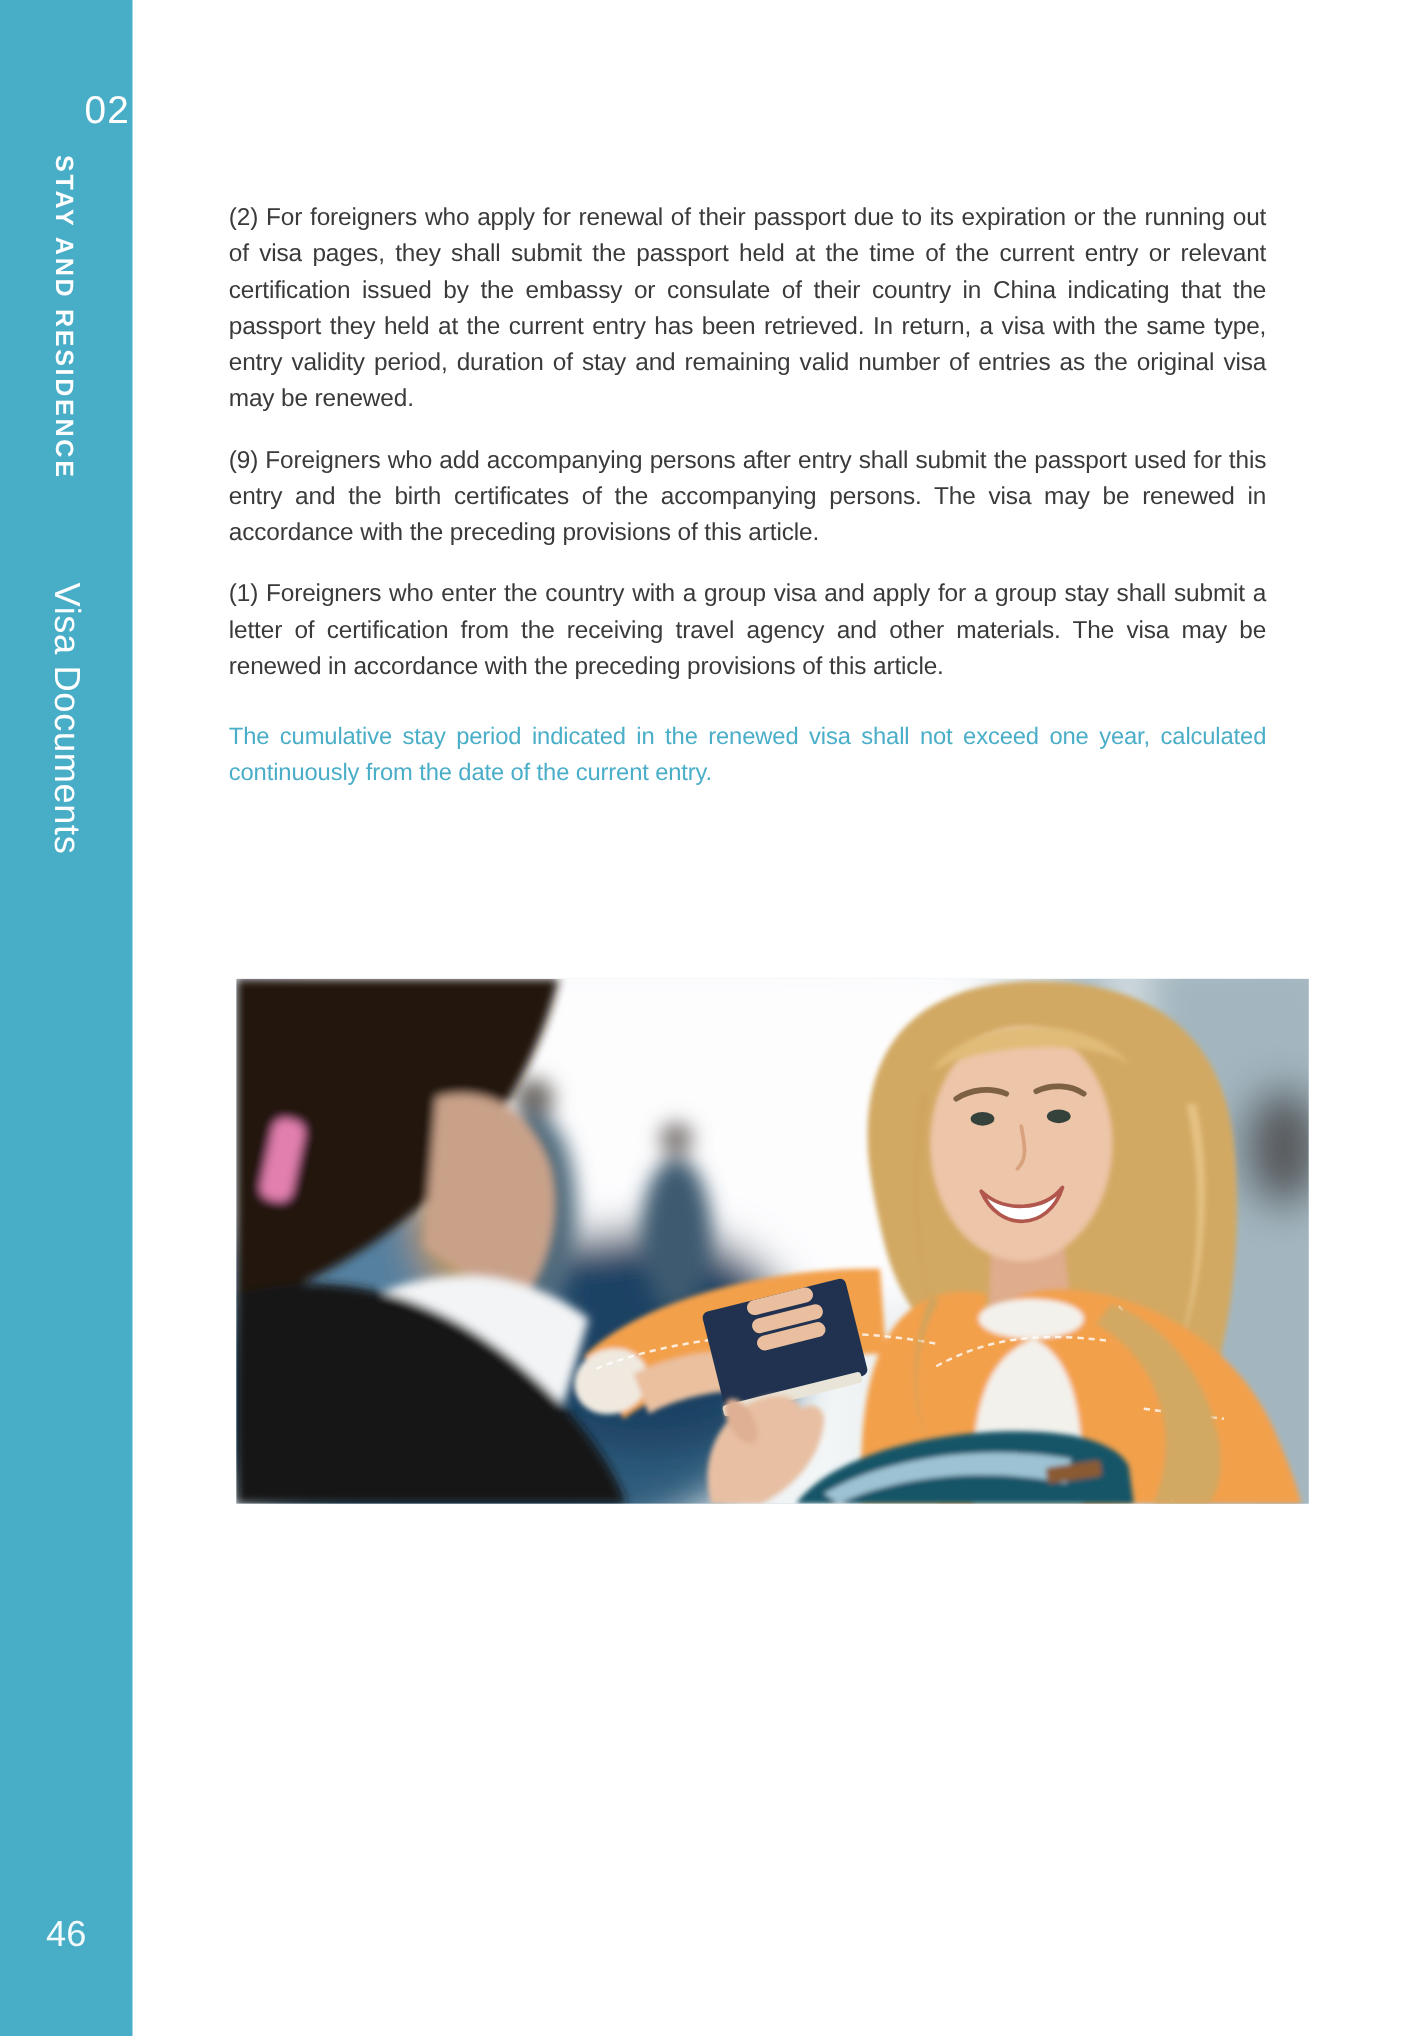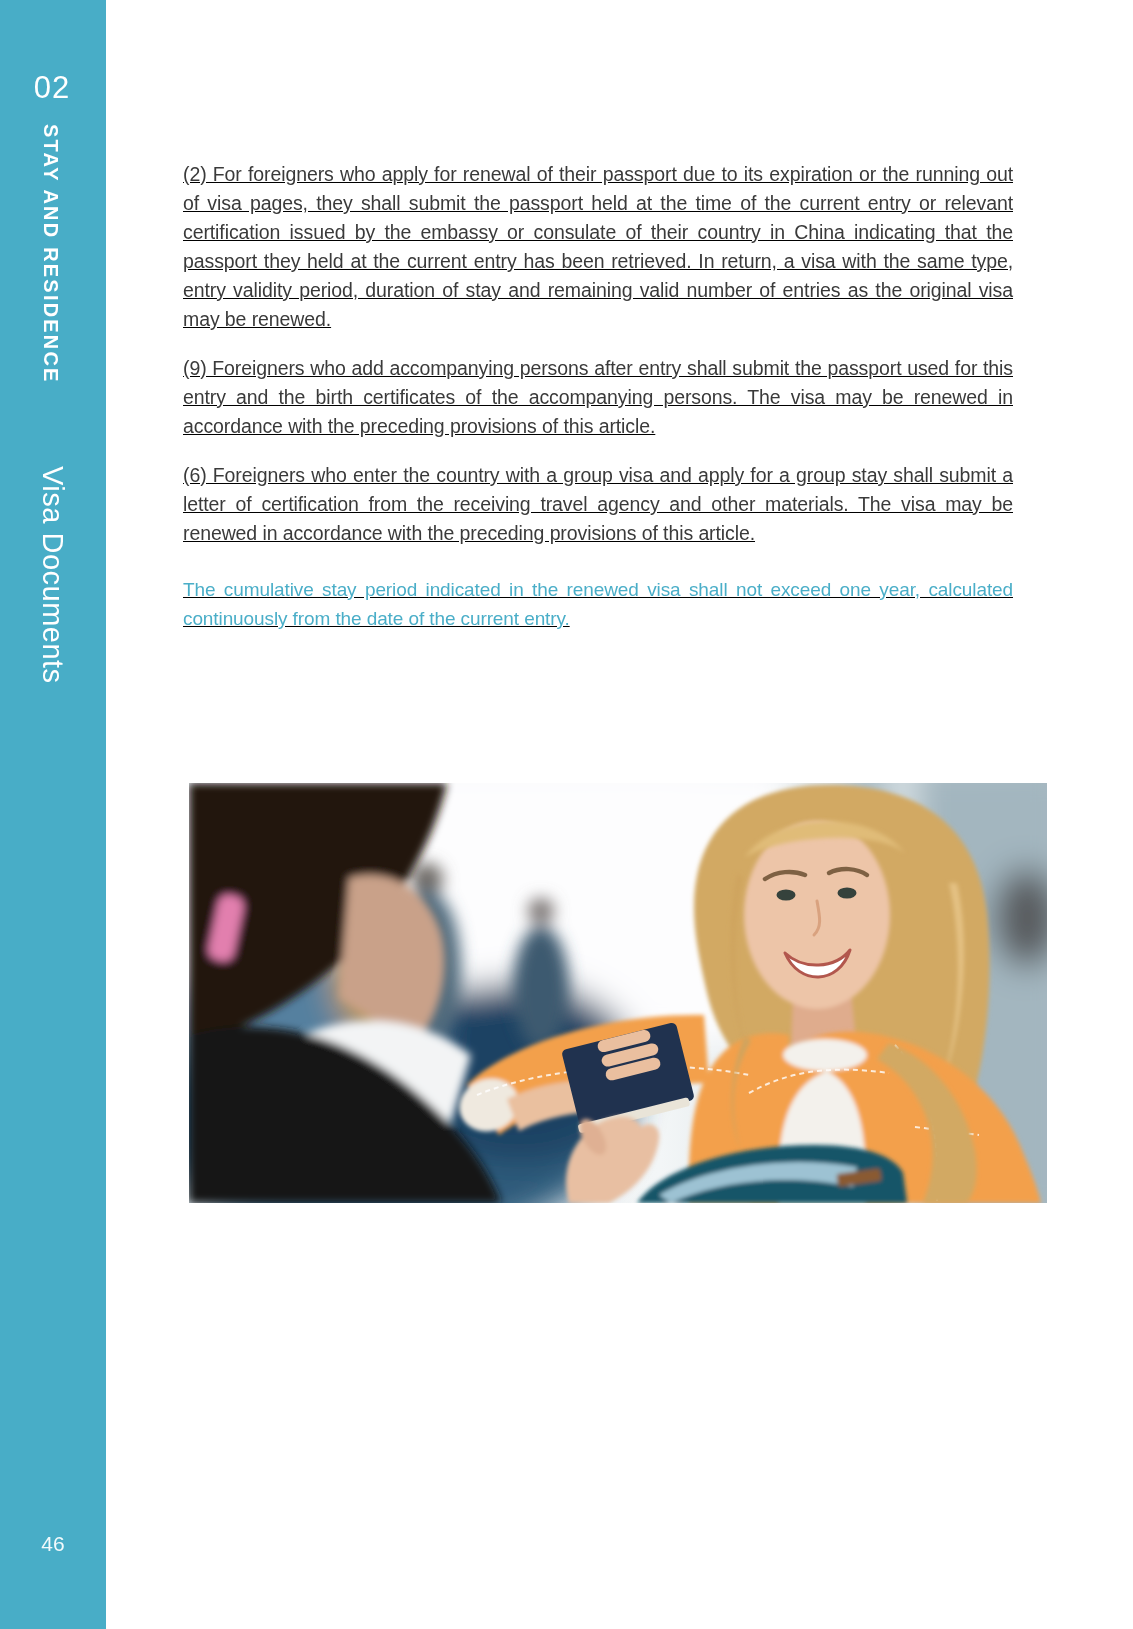--- a/index.html
+++ b/index.html
@@ -10,21 +10,21 @@
     font-family:"Liberation Sans", sans-serif;
     overflow:hidden;
   }
   
   .sidebar{
     position:absolute;left:0;top:0;width:106px;height:1629px;
     background:#48adc7;
   }
   .chapter-number{
     position:absolute;left:0;top:70px;width:104px;
-    text-align:center;color:#ffffff;
+    text-align:right;color:#ffffff;
     font-size:31px;font-weight:400;letter-spacing:1px;
   }
   .vertical{
     position:absolute;
     transform-origin:0 0;
     transform:rotate(90deg);
     white-space:nowrap;
     color:#ffffff;
   }
   .chapter-title{
@@ -32,25 +32,25 @@
     font-size:20px;font-weight:700;letter-spacing:2.2px;
     line-height:23px;
   }
   .section-title{
     left:69px;top:466px;
     font-size:29px;font-weight:300;letter-spacing:0.5px;
     line-height:33px;
   }
   .page-number{
     position:absolute;left:0;top:1532px;width:106px;
-    text-align:center;color:#f2fafc;font-size:21px;font-weight:400;
+    text-align:center;color:#f2fafc;font-size:29px;font-weight:400;
   }
   
   .content{
-    position:absolute;left:183px;top:0;width:830px;text-decoration:underline;
+    position:absolute;left:183px;top:0;width:830px;
   }
   .body-para{
     margin:0 0 20px 0;
     font-size:19.5px;line-height:29px;
     color:#3a3a3a;
     text-align:justify;
     letter-spacing:-0.1px;
   }
   .body-para.first{margin-top:160px;}
   .highlight-para{
@@ -76,21 +76,21 @@
   <aside class="sidebar">
     <div class="chapter-number">02</div>
     <div class="vertical chapter-title">STAY AND RESIDENCE</div>
     <div class="vertical section-title">Visa Documents</div>
     <div class="page-number">46</div>
   </aside>
 
   <main class="content">
     <p class="body-para first">(2) For foreigners who apply for renewal of their passport due to its expiration or the running out of visa pages, they shall submit the passport held at the time of the current entry or relevant certification issued by the embassy or consulate of their country in China indicating that the passport they held at the current entry has been retrieved. In return, a visa with the same type, entry validity period, duration of stay and remaining valid number of entries as the original visa may be renewed.</p>
     <p class="body-para">(9) Foreigners who add accompanying persons after entry shall submit the passport used for this entry and the birth certificates of the accompanying persons. The visa may be renewed in accordance with the preceding provisions of this article.</p>
-    <p class="body-para">(6) Foreigners who enter the country with a group visa and apply for a group stay shall submit a letter of certification from the receiving travel agency and other materials. The visa may be renewed in accordance with the preceding provisions of this article.</p>
+    <p class="body-para">(1) Foreigners who enter the country with a group visa and apply for a group stay shall submit a letter of certification from the receiving travel agency and other materials. The visa may be renewed in accordance with the preceding provisions of this article.</p>
     <p class="highlight-para">The cumulative stay period indicated in the renewed visa shall not exceed one year, calculated continuously from the date of the current entry.</p>
   </main>
 
   <figure class="photo" aria-label="A staff member hands a dark blue passport to a smiling young blonde woman wearing an orange jacket in a bright airport hall">
     <svg viewBox="0 0 858 420" preserveAspectRatio="none">
       <defs>
         <filter id="b16" x="-40%" y="-40%" width="180%" height="180%">
             <feGaussianBlur stdDeviation="16"></feGaussianBlur>
           </filter>
         <filter id="b8" x="-40%" y="-40%" width="180%" height="180%">

